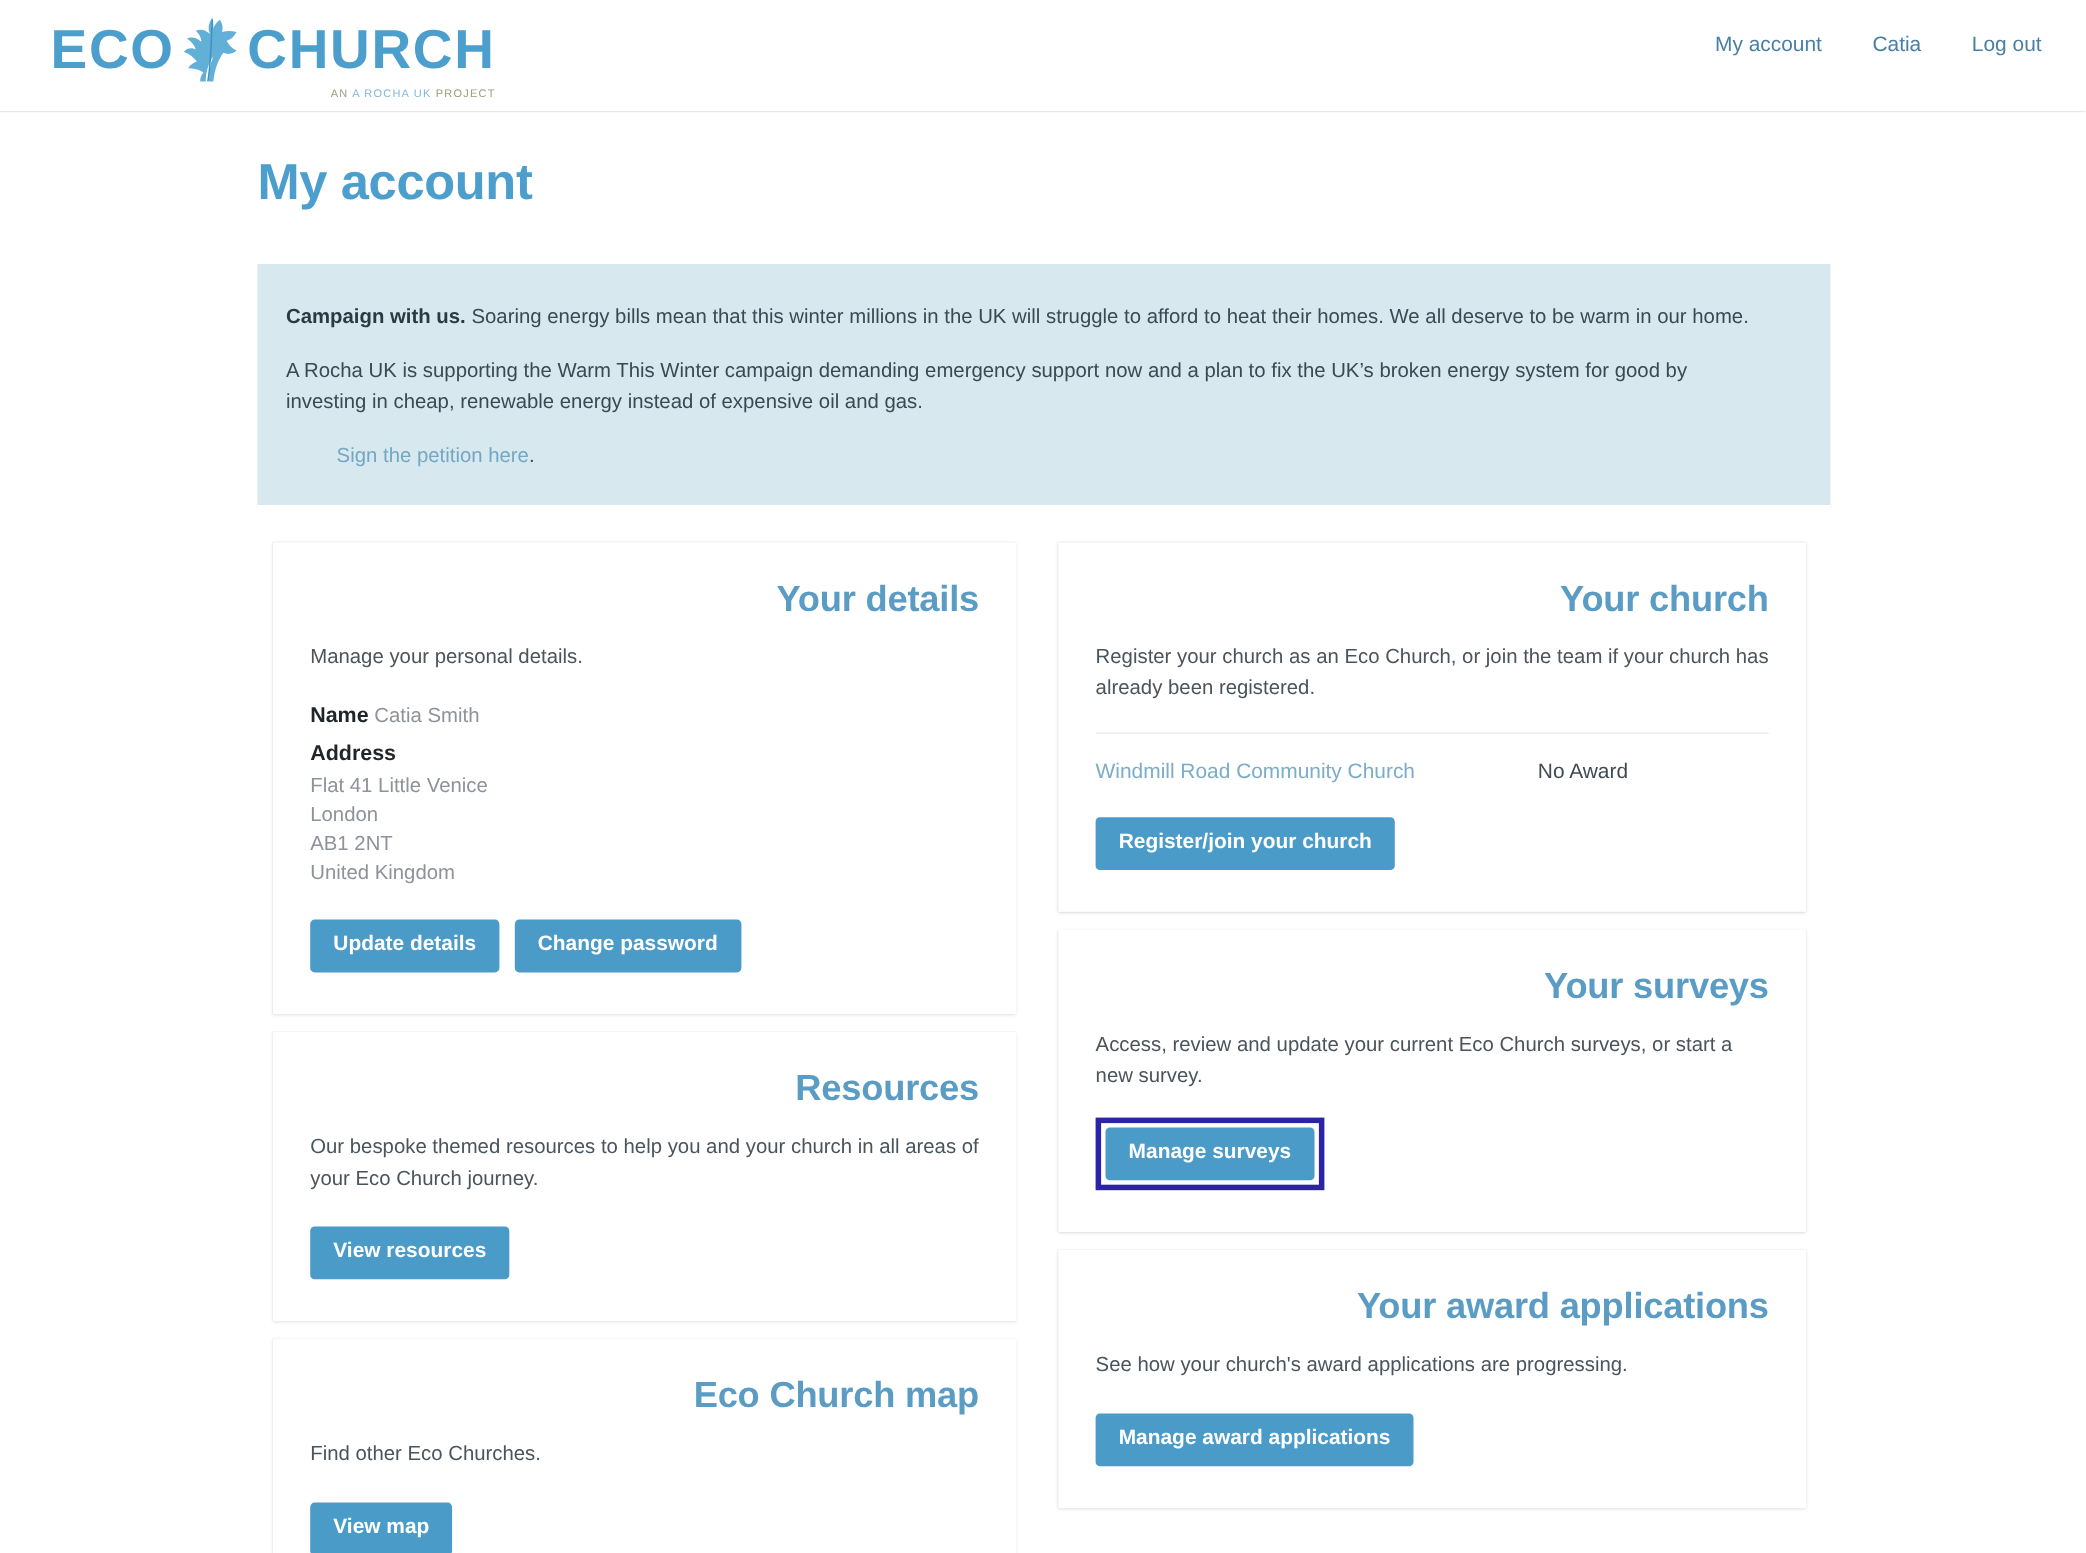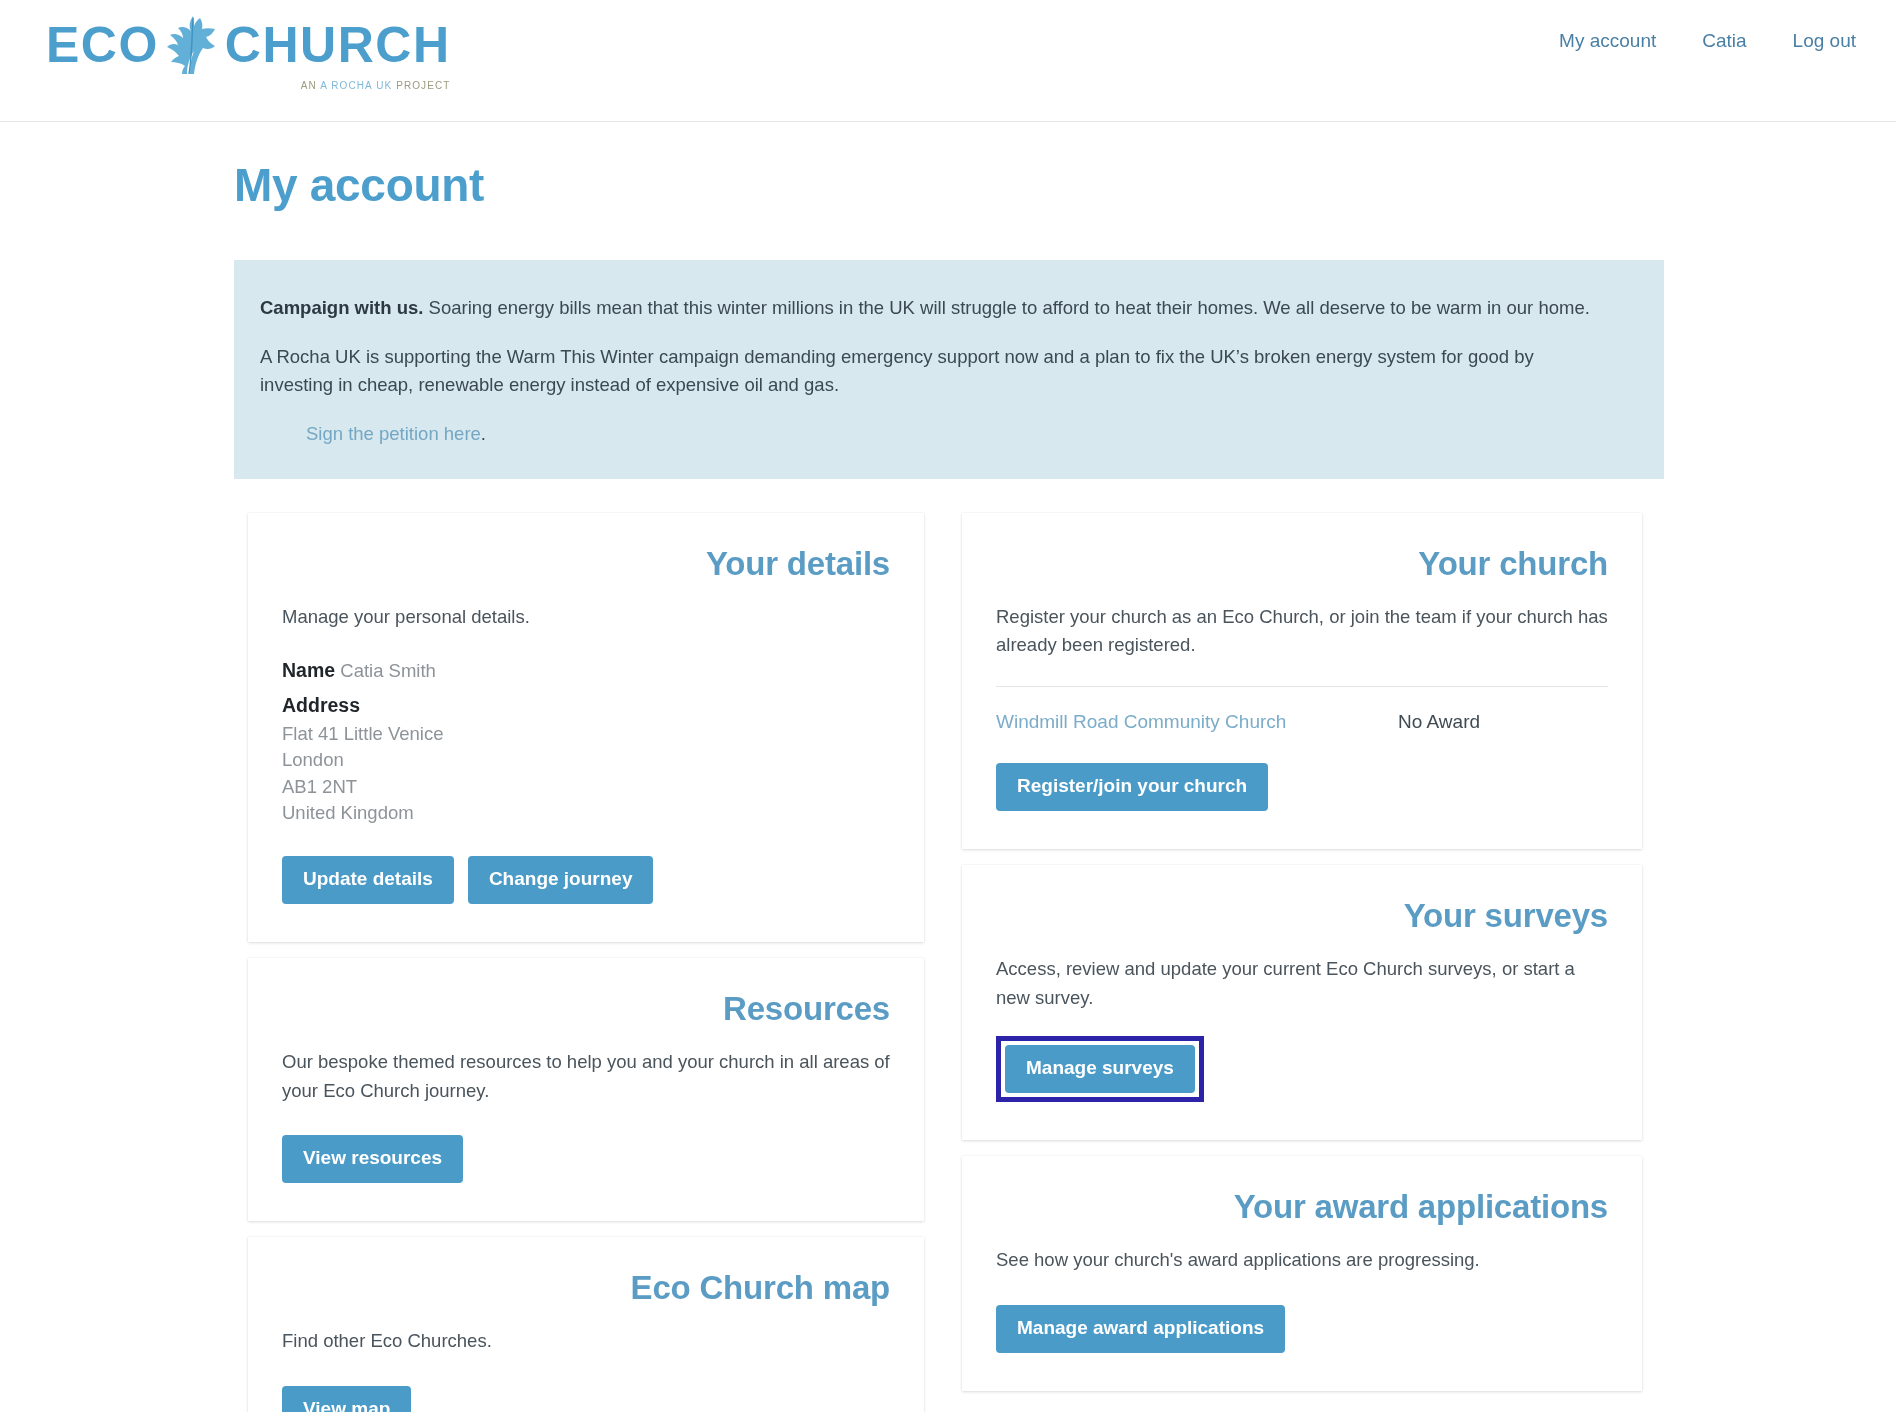--- a/index.html
+++ b/index.html
@@ -8,21 +8,21 @@
     width: 1896px;
     height: 1412px;
     background: #ffffff;
     font-family: "Liberation Sans", sans-serif;
     overflow: hidden;
   }
 
   
   .site-header {
     position: relative;
-    height: 122px;
+    height: 102px;
     background: #ffffff;
     border-bottom: 1px solid #e4e7e9;
     display: flex;
     align-items: flex-start;
   }
 
   .logo-block {
     margin-left: 46px;
     margin-top: 14px;
     display: flex;
@@ -257,21 +257,21 @@
             <span class="detail-label">Address</span>
             <div class="detail-line">Flat 41 Little Venice</div>
             <div class="detail-line">London</div>
             <div class="detail-line">AB1 2NT</div>
             <div class="detail-line">United Kingdom</div>
           </div>
         </div>
 
         <div class="btn-row">
           <button class="btn">Update details</button>
-          <button class="btn">Change journey</button>
+          <button class="btn">Change password</button>
         </div>
       </section>
 
       <section class="card">
         <h2>Resources</h2>
         <p class="lead">Our bespoke themed resources to help you and your church in all areas of your Eco Church journey.</p>
         <div class="btn-row">
           <button class="btn">View resources</button>
         </div>
       </section>

